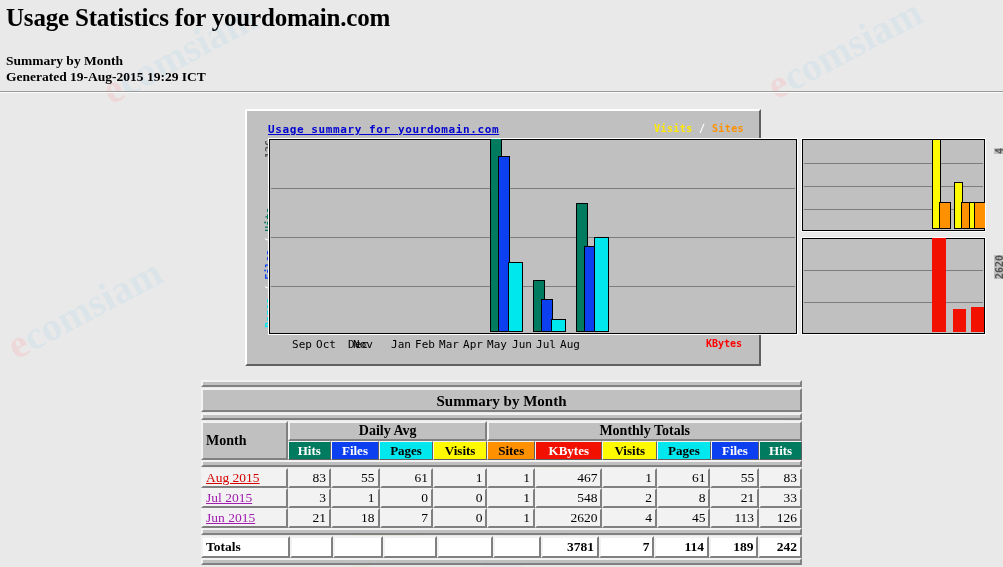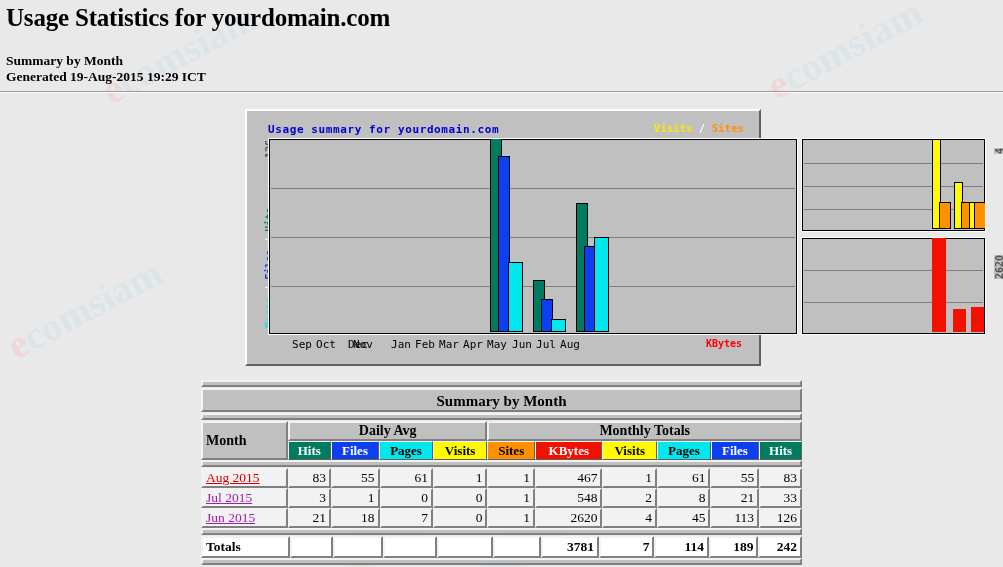--- a/index.html
+++ b/index.html
@@ -74,20 +74,21 @@
     box-sizing: border-box;
   }
   #chart-title {
     position: absolute;
     left: 18px; top: 9px;
     font-family: "DejaVu Sans Mono", monospace;
     font-size: 11px;
     font-weight: bold;
     color: #0000d0;
     letter-spacing: .6px;
+    text-decoration: underline;
   }
   #chart-legend {
     position: absolute;
     right: 12px; top: 9px;
     font-family: "DejaVu Sans Mono", monospace;
     font-size: 10px;
     font-weight: bold;
     letter-spacing: .4px;
   }
   #chart-legend .visits { color: #ffe800; }

